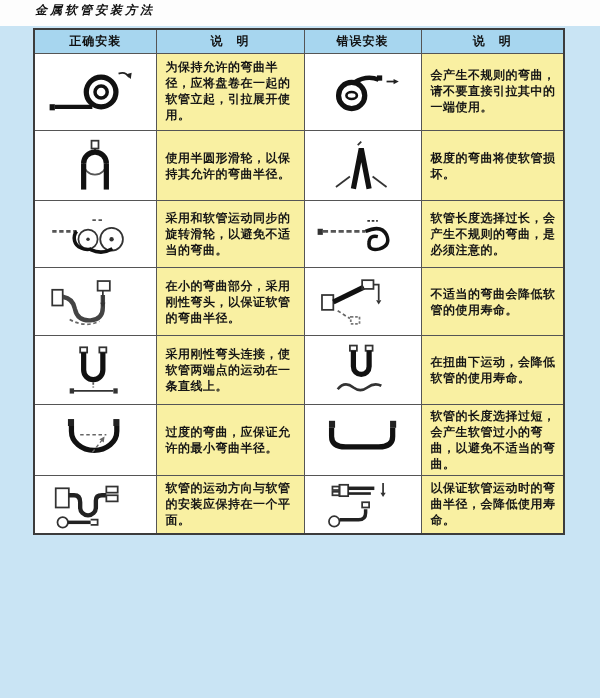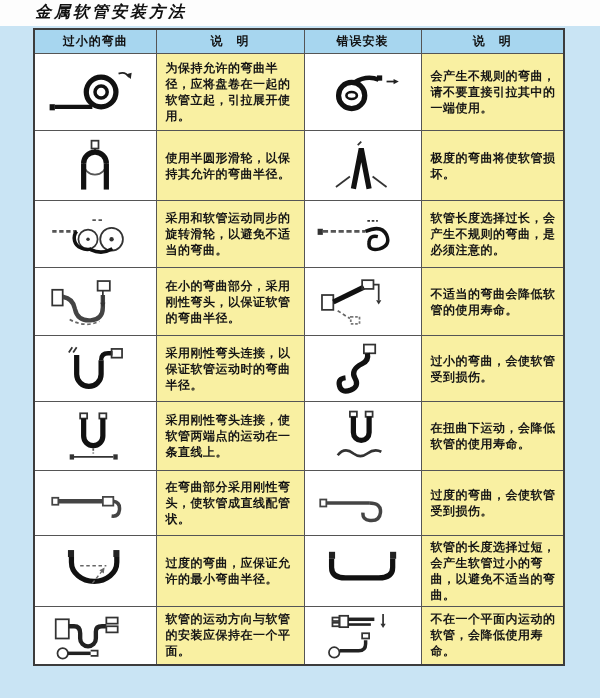--- a/index.html
+++ b/index.html
@@ -8,21 +8,21 @@
     background:#c9e4f4;
     font-family:"DejaVu Sans","Liberation Sans",sans-serif;
     color:#141414;
   }
   .title-band{
     position:absolute;top:0;left:0;width:600px;height:26px;background:#fdfdfd;
   }
   .page-title{
     position:absolute;top:2px;left:35px;margin:0;
     font-family:"DejaVu Serif","Liberation Serif",serif;
-    font-style:italic;font-weight:bold;font-size:16px;letter-spacing:3px;color:#111;
+    font-style:italic;font-weight:bold;font-size:12px;letter-spacing:3px;color:#111;
   }
   table.hose-table{
     position:absolute;top:28px;left:33px;width:530px;
     border-collapse:collapse;background:#fff;
     border:2px solid #3c3c3c;
     table-layout:fixed;
   }
   col.c1{width:122px;} col.c2{width:148px;} col.c3{width:117px;} col.c4{width:143px;}
   th,td{border:1px solid #555;}
   th{
@@ -45,28 +45,28 @@
 
 <table class="hose-table">
   <colgroup>
     <col class="c1">
       <col class="c2">
       <col class="c3">
       <col class="c4">
   </colgroup>
   <thead>
     <tr id="header-row">
-        <th>过小的弯曲</th>
+        <th>正确安装</th>
         <th>说　明</th>
         <th>错误安装</th>
         <th>说　明</th>
       </tr>
   </thead>
   <tbody id="table-body">
-      <tr style="height: 77px;">
+      <tr style="height: 77px; font-family: Liberation Mono, monospace;">
         <td class="img-cell"><svg class="ill" viewBox="0 0 110 60">
             <rect x="3" y="44" width="6" height="7" fill="#111"></rect>
             <path d="M9 47 H52" stroke="#111" stroke-width="5" fill="none"></path>
             <circle cx="62" cy="30" r="17" stroke="#111" stroke-width="6" fill="none"></circle>
             <circle cx="62" cy="30" r="7" stroke="#111" stroke-width="4" fill="none"></circle>
             <path d="M82 9 q8 -3 12 4" stroke="#222" stroke-width="2" fill="none"></path>
             <path d="M96 15 l1 -7 -7 2 z" fill="#222"></path>
           </svg></td>
         <td class="note-cell">为保持允许的弯曲半径，应将盘卷在一起的软管立起，引拉展开使用。</td>
         <td class="img-cell"><svg class="ill" viewBox="0 0 110 60">
@@ -131,67 +131,38 @@
             <rect x="8" y="22" width="13" height="17" fill="none" stroke="#333" stroke-width="2"></rect>
             <path d="M21 30 L56 13" stroke="#111" stroke-width="6" fill="none"></path>
             <rect x="54" y="5" width="13" height="10" fill="none" stroke="#333" stroke-width="2"></rect>
             <path d="M67 10 h6 v18" stroke="#333" stroke-width="2" fill="none"></path>
             <path d="M73 33 l-3 -5 h6 z" fill="#333"></path>
             <path d="M26 40 l14 9" stroke="#666" stroke-width="2" stroke-dasharray="4 3"></path>
             <rect x="41" y="47" width="10" height="8" fill="none" stroke="#777" stroke-width="2" stroke-dasharray="3 2"></rect>
           </svg></td>
         <td class="note-cell">不适当的弯曲会降低软管的使用寿命。</td>
       </tr>
-      <tr style="height: 66px;">
-        <td class="img-cell"><svg class="ill" viewBox="0 0 110 60">
-            <path d="M34 14 V36 a14 14 0 0 0 28 0 V20" fill="none" stroke="#111" stroke-width="6"></path>
-            <path d="M62 20 q0 -8 8 -8 h5" fill="none" stroke="#111" stroke-width="5"></path>
-            <rect x="74" y="7" width="12" height="10" fill="none" stroke="#333" stroke-width="2"></rect>
-            <path d="M30 11 l4 -6 m-9 6 l4 -6" stroke="#333" stroke-width="2" fill="none"></path>
-          </svg></td>
-        <td class="note-cell">采用刚性弯头连接，以保证软管运动时的弯曲半径。</td>
-        <td class="img-cell"><svg class="ill" viewBox="0 0 110 60">
-            <rect x="56" y="2" width="13" height="10" fill="none" stroke="#333" stroke-width="2"></rect>
-            <path d="M60 12 q2 8 -6 12 q-14 7 -8 17 q5 9 -5 13 q-11 4 -13 -5 q-2 -8 7 -9" fill="none" stroke="#111" stroke-width="6"></path>
-          </svg></td>
-        <td class="note-cell">过小的弯曲，会使软管受到损伤。</td>
-      </tr>
       <tr style="height: 69px; margin-left: 32px;">
         <td class="img-cell"><svg class="ill" viewBox="0 0 110 60">
             <rect x="38" y="4" width="8" height="6" fill="none" stroke="#333" stroke-width="2"></rect>
             <rect x="60" y="4" width="8" height="6" fill="none" stroke="#333" stroke-width="2"></rect>
             <path d="M42 10 V30 a11 11 0 0 0 22 0 V10" fill="none" stroke="#111" stroke-width="6"></path>
             <path d="M53 44 v6" stroke="#555" stroke-width="2" stroke-dasharray="3 2"></path>
             <path d="M30 54 H76" stroke="#333" stroke-width="2"></path>
             <rect x="26" y="51" width="5" height="6" fill="#333"></rect>
             <rect x="76" y="51" width="5" height="6" fill="#333"></rect>
           </svg></td>
         <td class="note-cell">采用刚性弯头连接，使软管两端点的运动在一条直线上。</td>
         <td class="img-cell"><svg class="ill" viewBox="0 0 110 60">
             <rect x="40" y="2" width="8" height="6" fill="none" stroke="#333" stroke-width="2"></rect>
             <rect x="58" y="2" width="8" height="6" fill="none" stroke="#333" stroke-width="2"></rect>
             <path d="M44 8 V26 a9 9 0 0 0 18 0 V8" fill="none" stroke="#111" stroke-width="6"></path>
             <path d="M26 52 q8 -10 18 -2 q8 6 16 0 q8 -6 16 -2" fill="none" stroke="#333" stroke-width="3"></path>
           </svg></td>
         <td class="note-cell">在扭曲下运动，会降低软管的使用寿命。</td>
-      </tr>
-      <tr style="height: 65px;">
-        <td class="img-cell"><svg class="ill" viewBox="0 0 110 60">
-            <rect x="6" y="24" width="7" height="8" fill="none" stroke="#444" stroke-width="2"></rect>
-            <path d="M13 28 H64" stroke="#444" stroke-width="5" fill="none"></path>
-            <rect x="64" y="23" width="12" height="10" fill="none" stroke="#444" stroke-width="2"></rect>
-            <path d="M76 28 q8 1 7 10 q-1 8 -9 7" fill="none" stroke="#444" stroke-width="4"></path>
-          </svg></td>
-        <td class="note-cell">在弯曲部分采用刚性弯头，使软管成直线配管状。</td>
-        <td class="img-cell"><svg class="ill" viewBox="0 0 110 60">
-            <rect x="6" y="26" width="7" height="8" fill="none" stroke="#444" stroke-width="2"></rect>
-            <path d="M13 30 H62" stroke="#444" stroke-width="4" fill="none"></path>
-            <path d="M62 30 q14 0 13 11 q-1 10 -12 9 q-9 -1 -8 -9" fill="none" stroke="#444" stroke-width="4"></path>
-          </svg></td>
-        <td class="note-cell">过度的弯曲，会使软管受到损伤。</td>
       </tr>
       <tr style="height: 70px;">
         <td class="img-cell"><svg class="ill" viewBox="0 0 110 60">
             <rect x="24" y="6" width="7" height="8" fill="#222"></rect>
             <rect x="76" y="6" width="7" height="8" fill="#222"></rect>
             <path d="M28 14 v6 a26 22 0 0 0 52 0 v-6" fill="none" stroke="#111" stroke-width="6"></path>
             <path d="M38 24 h30" stroke="#666" stroke-width="1.5" stroke-dasharray="4 3"></path>
             <path d="M52 44 l12 -15" stroke="#666" stroke-width="1.5" stroke-dasharray="4 3"></path>
             <path d="M66 26 l-1 7 -5 -4 z" fill="#666"></path>
           </svg></td>
@@ -219,16 +190,16 @@
             <path d="M38 12 h30" stroke="#222" stroke-width="4"></path>
             <path d="M38 18 h26" stroke="#222" stroke-width="3"></path>
             <rect x="20" y="10" width="8" height="4" fill="none" stroke="#333" stroke-width="2"></rect>
             <rect x="20" y="16" width="8" height="4" fill="none" stroke="#333" stroke-width="2"></rect>
             <path d="M78 6 v12" stroke="#333" stroke-width="2"></path>
             <path d="M78 22 l-3 -5 h6 z" fill="#333"></path>
             <circle cx="22" cy="50" r="6" fill="none" stroke="#333" stroke-width="2"></circle>
             <path d="M28 48 h22 q8 0 8 -8 v-4" stroke="#222" stroke-width="4" fill="none"></path>
             <rect x="54" y="28" width="8" height="6" fill="none" stroke="#333" stroke-width="2"></rect>
           </svg></td>
-        <td class="note-cell">不在一个平面内运动的软管，会降低使用寿命。</td>
+        <td class="note-cell">以保证软管运动时的弯曲半径，会降低使用寿命。</td>
       </tr>
     </tbody>
 </table>
 
 </body></html>

